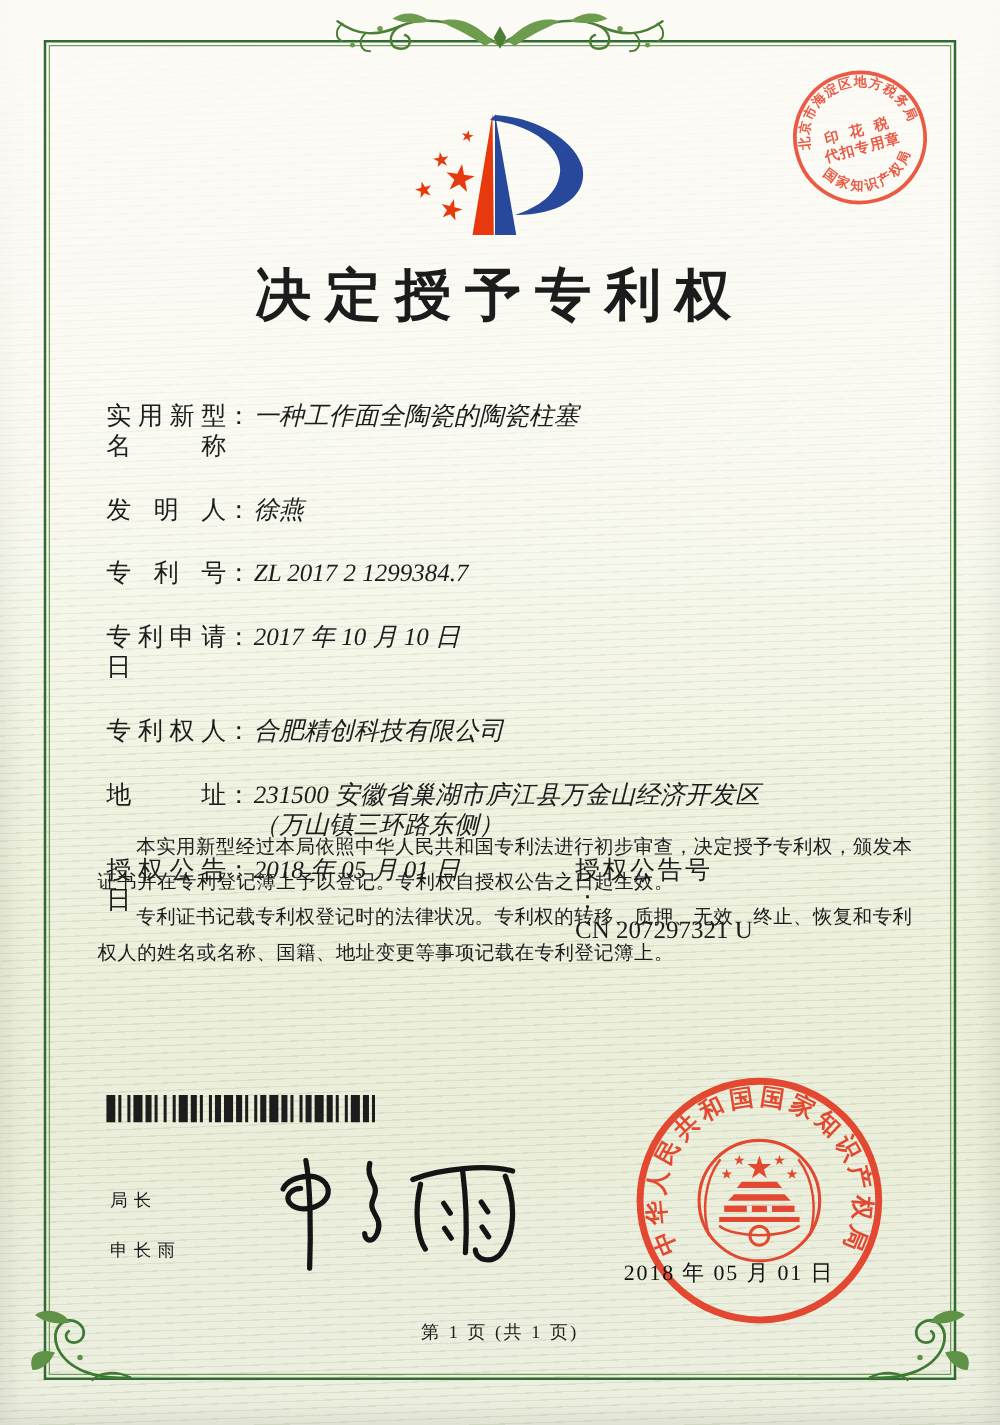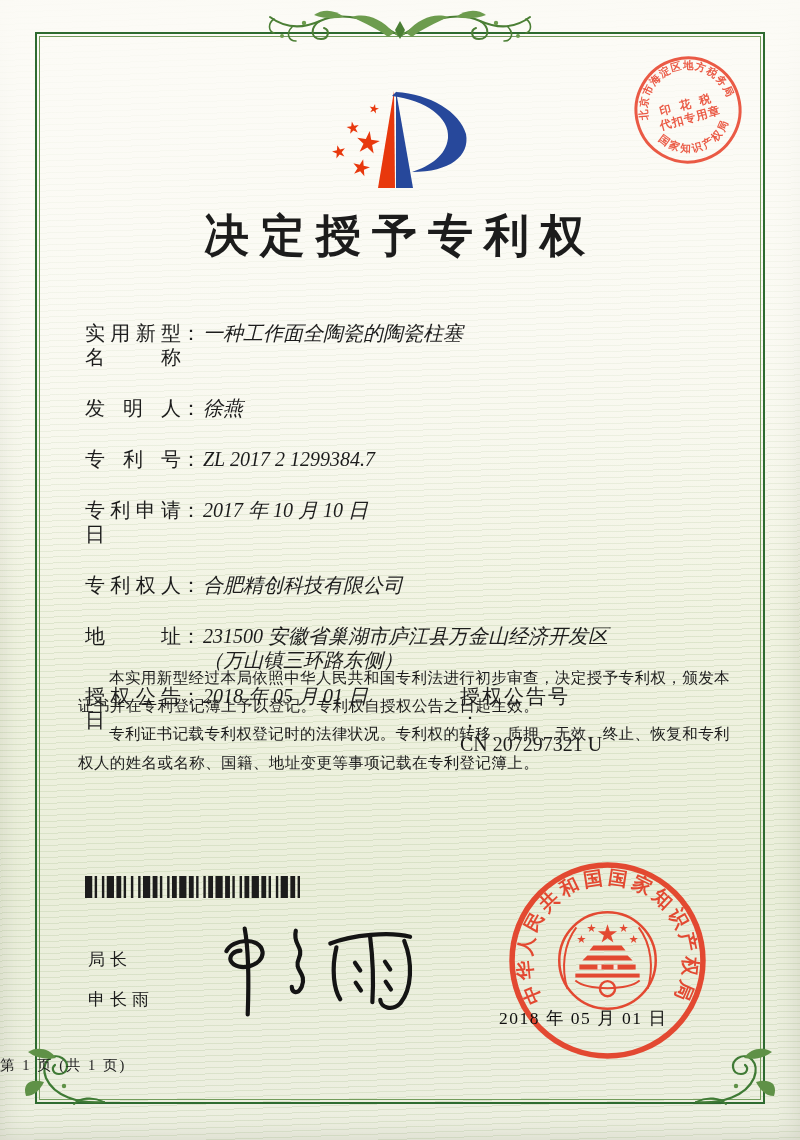--- a/index.html
+++ b/index.html
@@ -33,26 +33,26 @@
   .frow .val{margin-left:2px;font-style:italic;}
   .frow.addr{margin-bottom:12px;}
   .frow.addr .val{max-width:418px;}
   .frow.grant{position:relative;}
   .grant-no{position:absolute;left:375px;top:0;display:flex;flex-direction:column;}
   .grant-no .lbl2{letter-spacing:2px;}
   .paras{position:absolute;left:78px;top:664px;width:652px;font-size:15.5px;
     line-height:1.82;text-align:justify;letter-spacing:.4px;}
   .paras p{margin:0;text-indent:2em;}
   .barcode{position:absolute;left:85px;top:876px;width:215px;height:22px;}
-  .officer{position:absolute;left:88px;top:940px;font-size:17px;letter-spacing:5px;
+  .officer{position:absolute;left:88px;top:940px;font-size:14px;letter-spacing:5px;
     font-family:"Liberation Sans","DejaVu Sans",sans-serif;line-height:40px;}
   .signature{position:absolute;left:213px;top:912px;}
   .seal{position:absolute;left:505px;top:858px;opacity:.92;mix-blend-mode:multiply;}
   .seal-date{position:absolute;left:499px;top:1006px;font-size:17.5px;letter-spacing:1.5px;color:#101010;}
-  .footer{position:absolute;left:0;top:1056px;width:100%;
+  .footer{position:absolute;left:0;top:1056px;width:100%;text-align:center;
     font-size:14.5px;letter-spacing:2px;}
 </style>
 </head>
 <body>
 
 <div class="page">
   <div class="bg-lines"></div>
   <div class="bg-fade"></div>
   <div class="frame"></div>
 

